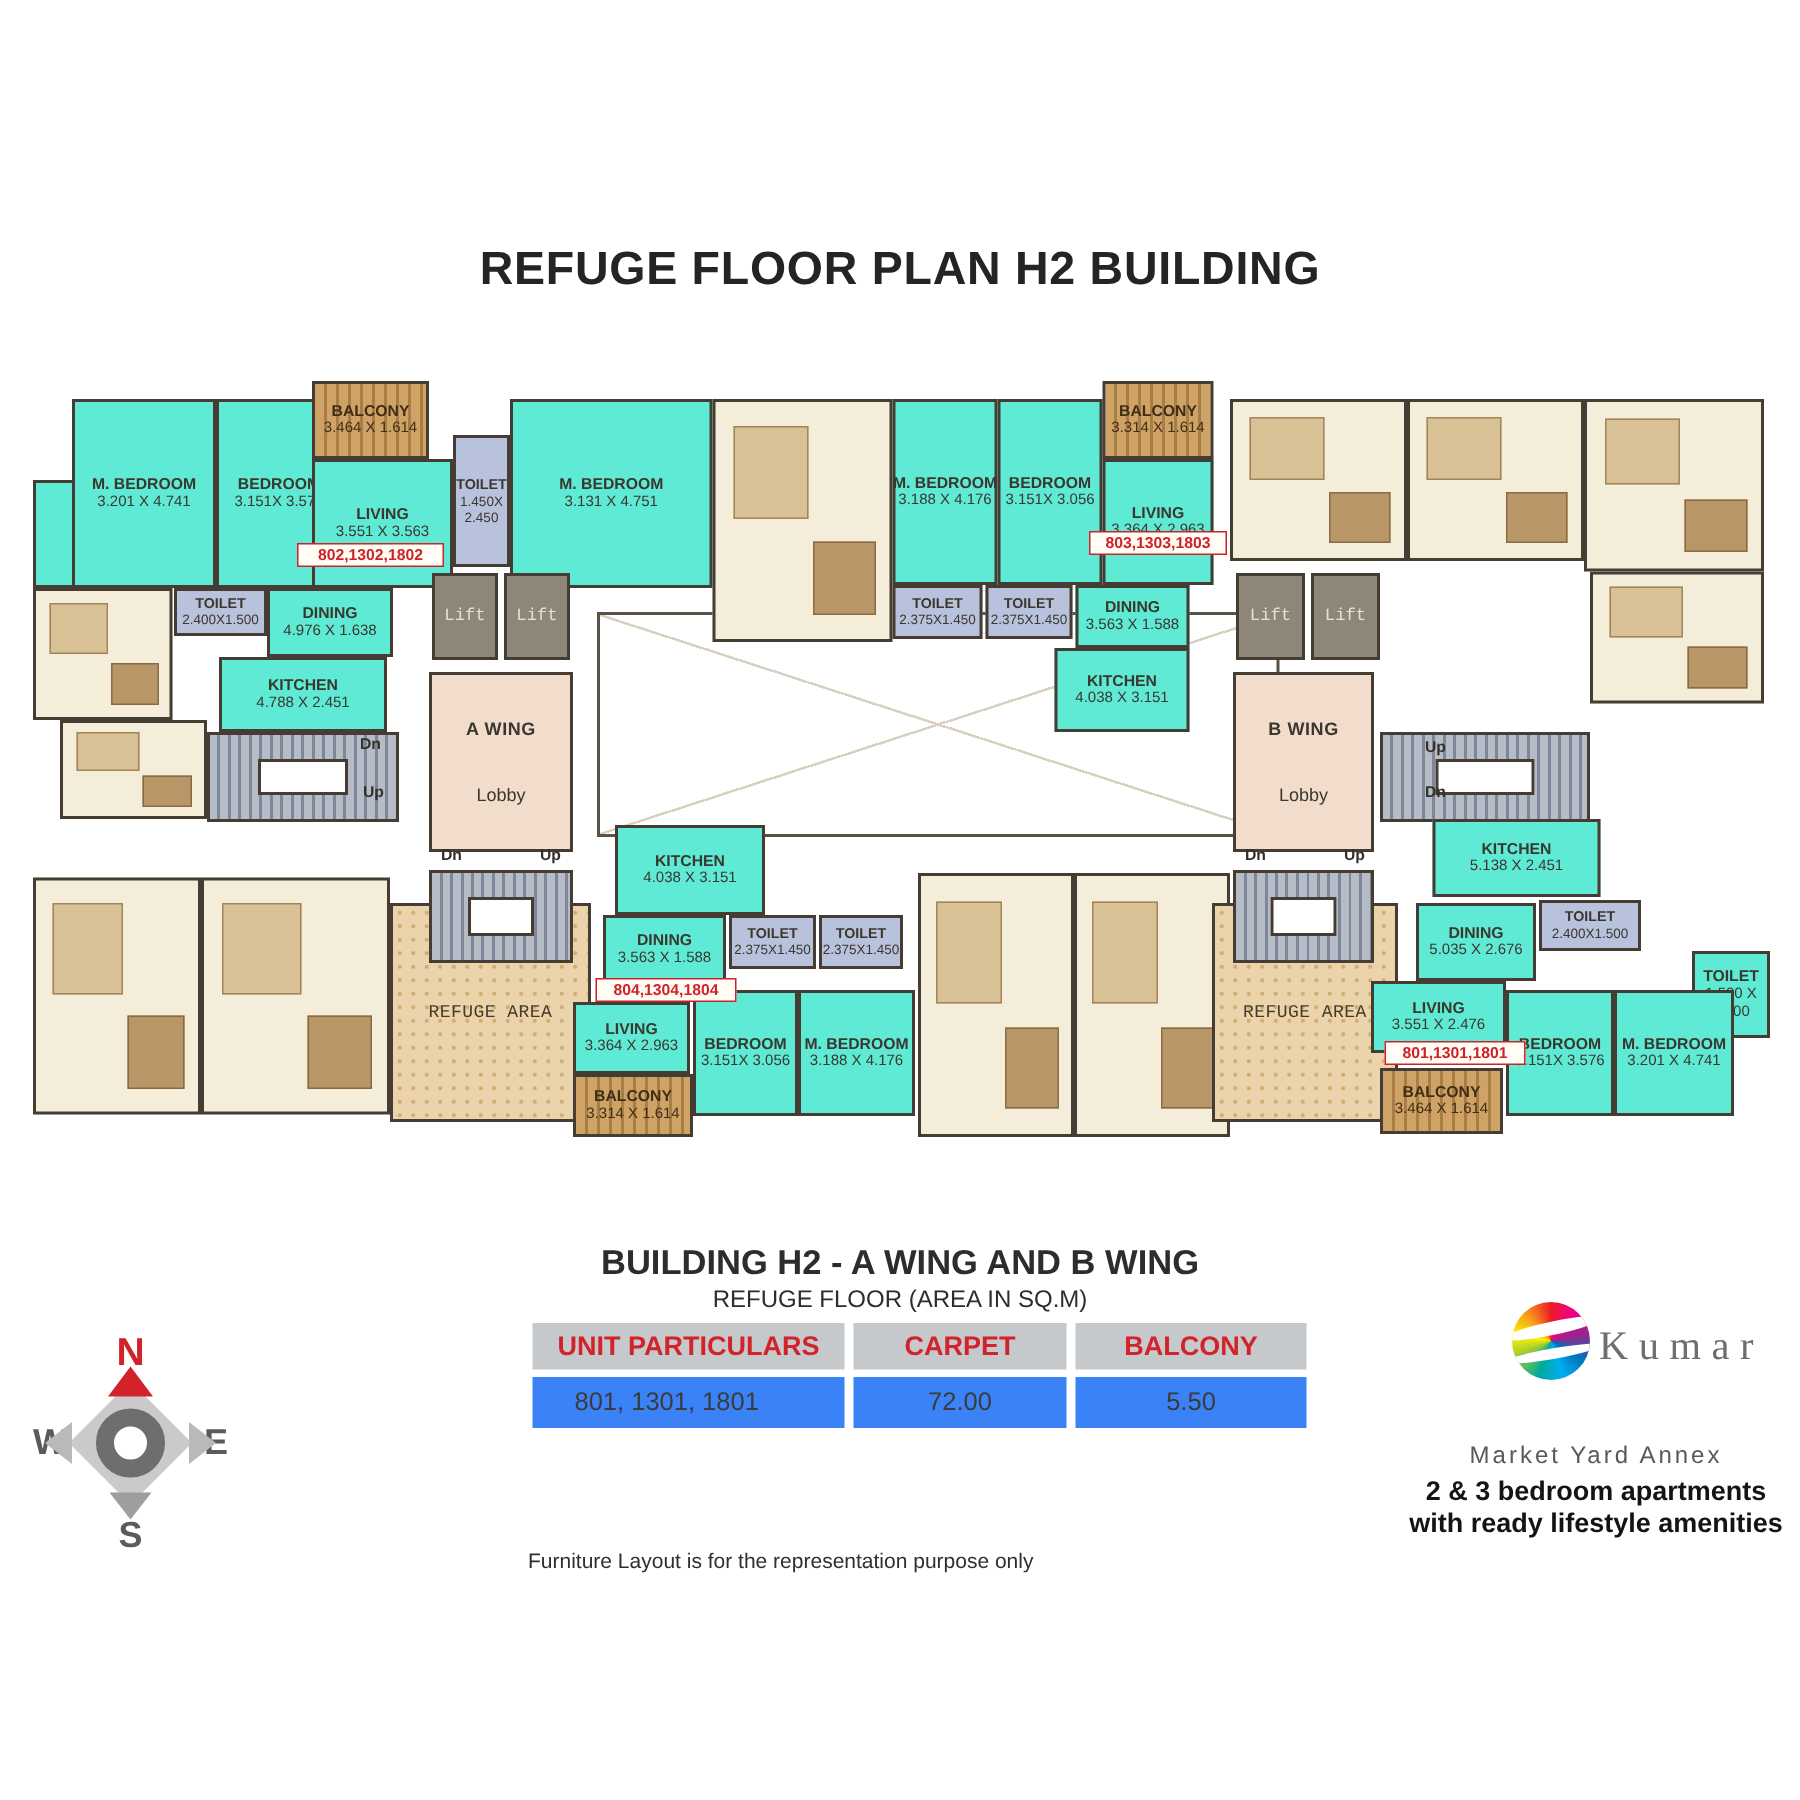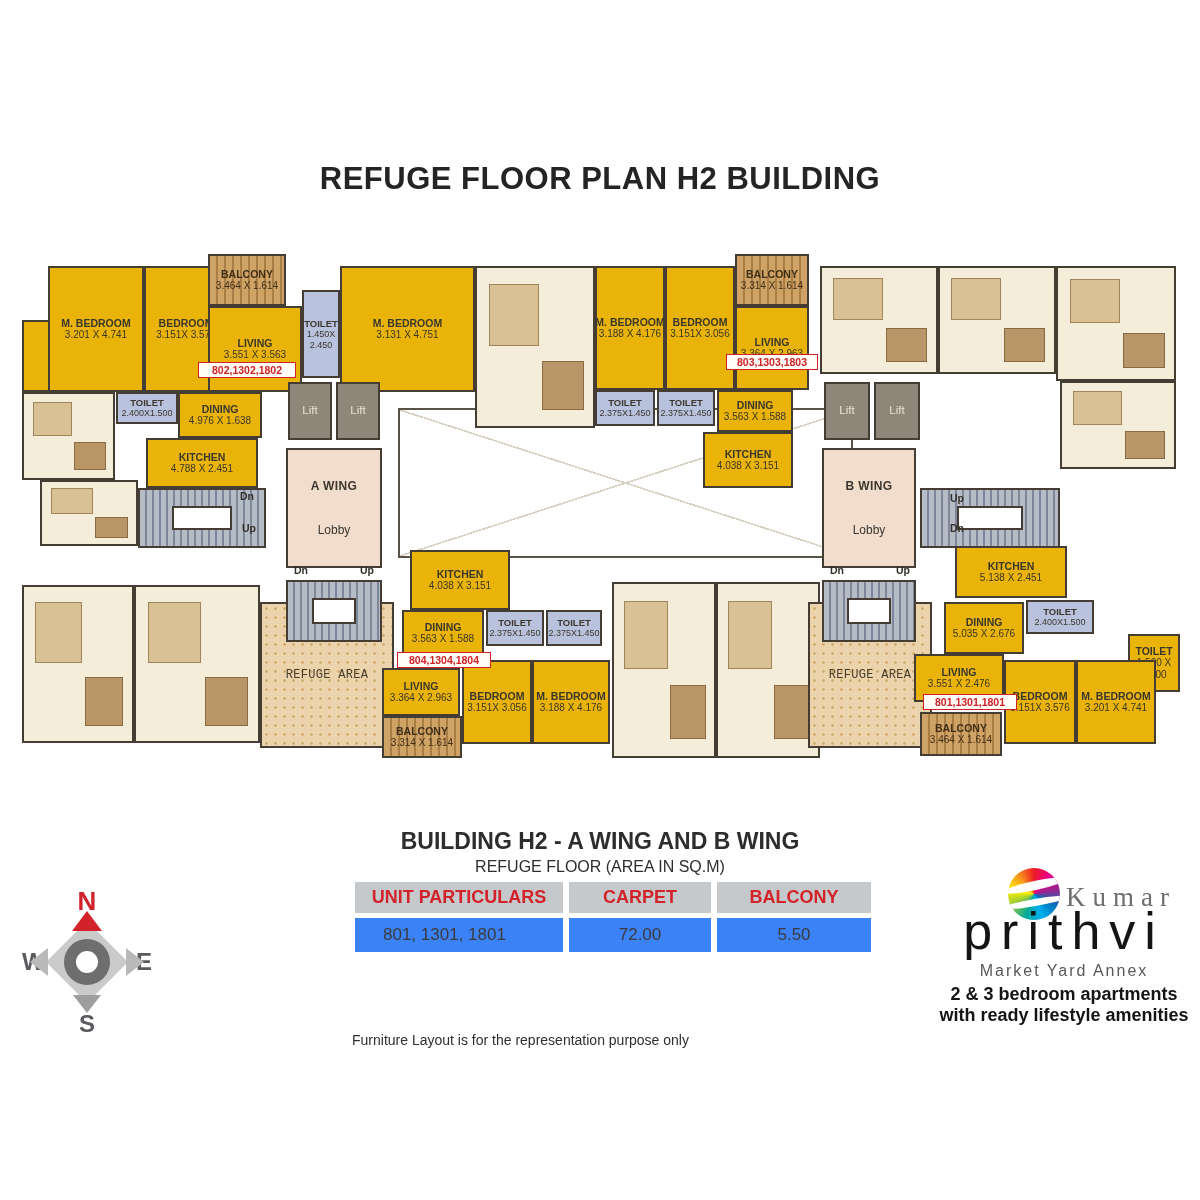--- a/index.html
+++ b/index.html
@@ -4,31 +4,31 @@
 <style>
   html,body{margin:0;padding:0;}
   body{width:1200px;height:1200px;background:#ffffff;font-family:"Liberation Sans",sans-serif;position:relative;overflow:hidden;}
 
   
   .page-title{position:absolute;left:0;top:140px;width:1200px;text-align:center;
     font-size:31px;font-weight:bold;color:#242424;letter-spacing:.5px;}
 
   
   .plan{position:absolute;left:20px;top:250px;width:1160px;height:515px;}
-  .room{position:absolute;box-sizing:border-box;border:2px solid #453c33;background:#eab308;
+  .room{position:absolute;box-sizing:border-box;border:2px solid #453c33;background:#5eead4;
     display:flex;flex-direction:column;align-items:center;justify-content:center;
     text-align:center;line-height:1.18;padding:1px;}
   .room .lbl{font-size:10.5px;font-weight:bold;color:#3a372f;white-space:nowrap;}
   .room .dim{font-size:10px;color:#3a372f;white-space:nowrap;}
   .toilet{background:#b9c2dc;}
   .toilet .lbl{font-size:9.5px;}
   .toilet .dim{font-size:9px;}
   .balcony{background:repeating-linear-gradient(90deg,#cfa265 0 6px,#a97e45 6px 8px);}
   .balcony .lbl,.balcony .dim{color:#3f2e16;}
-  .lift{background:#8d8679;}
+  .lift{background:#8d8679;font-family:Liberation Mono, monospace;}
   .lift .lbl{color:#e8e2d2;font-weight:normal;font-size:11.5px;}
   .lobby{background:#f2dccb;}
   .lobby .lbl{font-size:12px;letter-spacing:.4px;text-align:right;}
   .lobby .dim{font-size:12px;margin-top:30px;}
   .refuge{background:#ebd4ab;background-image:radial-gradient(#d2ab70 1.2px,rgba(0,0,0,0) 1.5px);background-size:9px 9px;}
   .refuge .lbl{font-weight:normal;font-size:12px;color:#473b28;letter-spacing:.3px;font-family:Liberation Mono, monospace;}
   .stair{background:repeating-linear-gradient(90deg,#b6bcc6 0 5px,#7e8799 5px 7px);}
   .stair::after{content:"";position:absolute;left:26%;top:28%;width:48%;height:44%;
     background:#fff;border:2px solid #453c33;box-sizing:border-box;}
   .void{background:#fff;border-color:#5a5246;
@@ -327,17 +327,16 @@
   <span class="tri tri-n"></span>
   <span class="tri tri-s"></span>
   <span class="tri tri-w"></span>
   <span class="tri tri-e"></span>
   <span class="ring"></span>
 </div>
 
 <div class="logo">
   <span class="globe"></span>
   <span class="kumar">Kumar</span>
-  <span class="prithvi">prithvi</span>
   <span class="annex">Market Yard Annex</span>
   <span class="tag tag1">2 &amp; 3 bedroom apartments</span>
   <span class="tag tag2">with ready lifestyle amenities</span>
 </div>
 
 </body></html>

